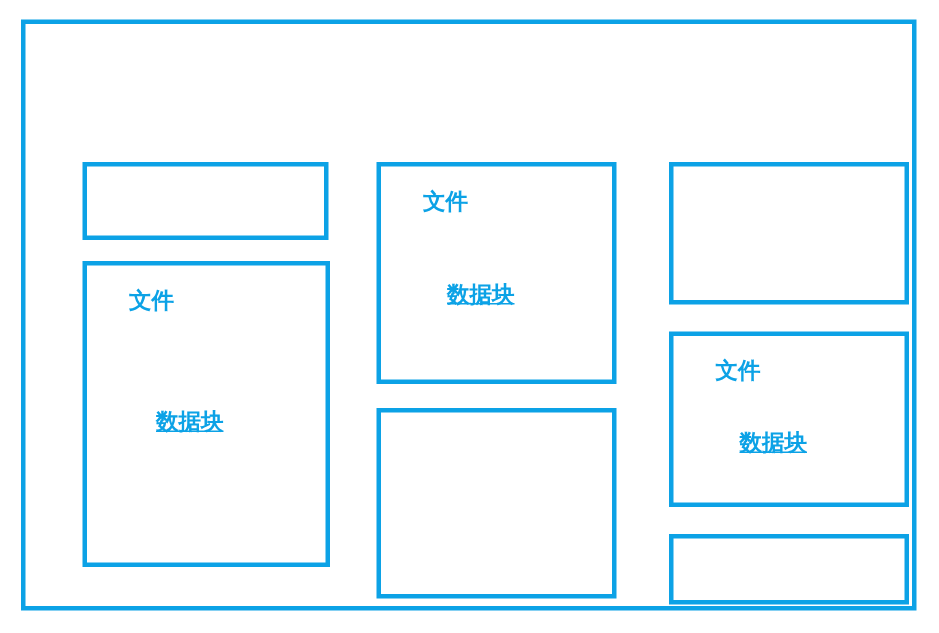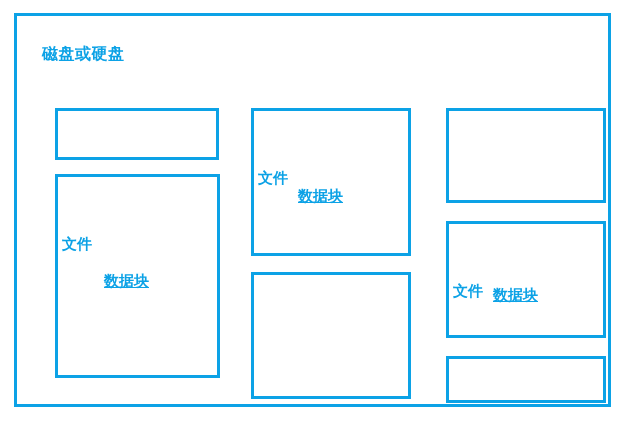--- a/index.html
+++ b/index.html
@@ -54,23 +54,22 @@
 
   .block-label {
     position: absolute;
     font-size: 15px;
     font-weight: bold;
     line-height: 19px;
     color: var(--accent, #0ca2e6);
     white-space: nowrap;
   }
   .label-file {
-    left: 4px;
+    left: 28px;
     top: 14px;
-    margin-top: 44px;
   }
   .label-data {
     left: 46px;
     text-decoration: underline;
   }
 
   
   
   #blk-l1 { left: 38px;  top: 92px;  width: 164px; height: 52px;  }
   #blk-l2 { left: 38px;  top: 158px; width: 165px; height: 204px; }
@@ -87,21 +86,20 @@
   #blk-r2 .label-data { top: 62px; left: 44px; }
   #blk-r3 { left: 429px; top: 340px; width: 160px; height: 47px;  }
 </style>
 </head>
 <body>
 
 <div id="canvas" style="background: rgb(255, 255, 255);">
 
   <div class="disk-frame">
 
-    <div class="disk-title">磁盘或硬盘</div>
 
     <div class="block" id="blk-l1"></div>
 
     <div class="block" id="blk-l2">
       <span class="block-label label-file">文件</span>
       <span class="block-label label-data">数据块</span>
     </div>
 
     <div class="block" id="blk-m1">
       <span class="block-label label-file">文件</span>

